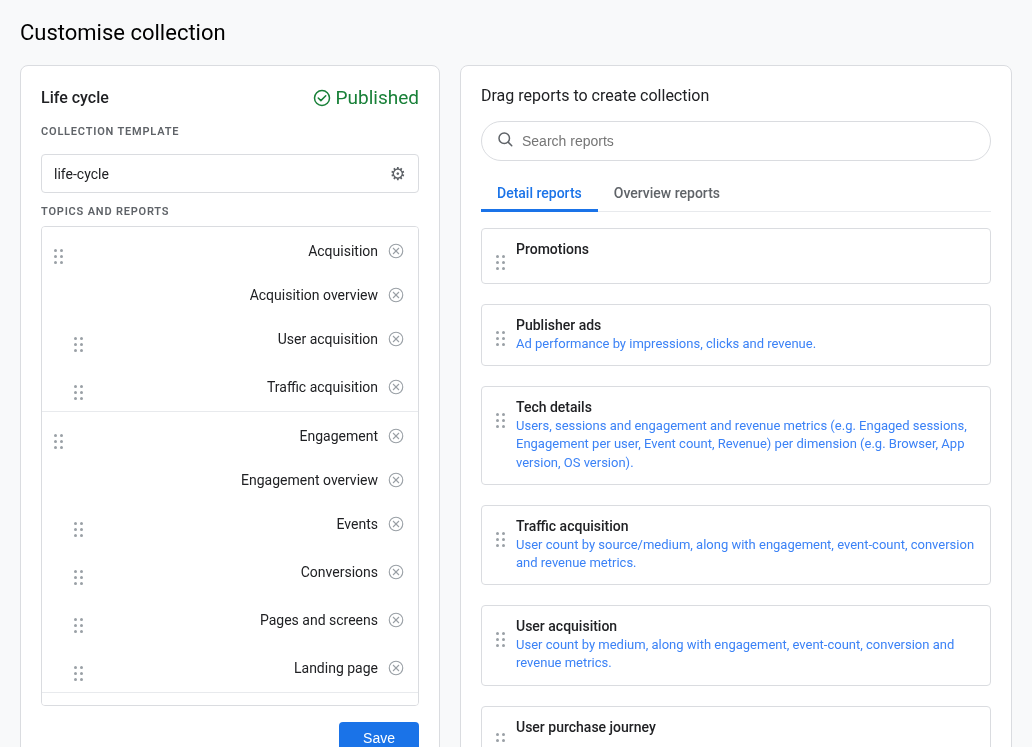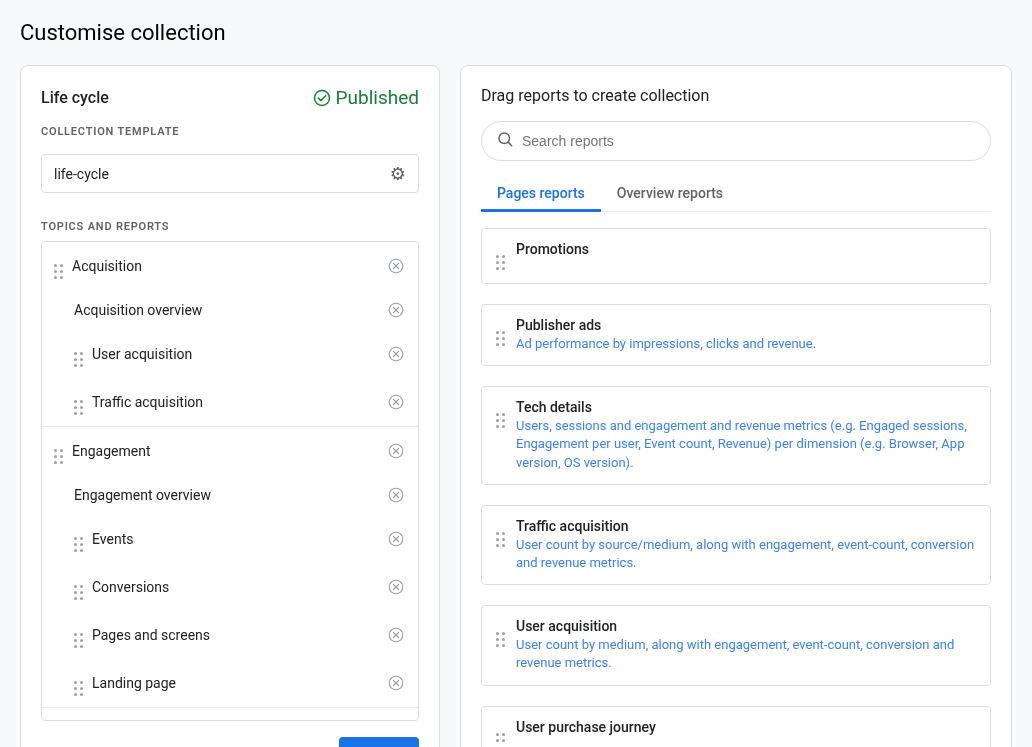--- a/index.html
+++ b/index.html
@@ -60,21 +60,21 @@
       letter-spacing: 0.8px;
       text-transform: uppercase;
       margin-bottom: 16px;
     }
     .template-select {
       display: flex;
       align-items: center;
       border: 1px solid #dadce0;
       border-radius: 4px;
       padding: 8px 12px;
-      margin-bottom: 27px;
+      margin-bottom: 12px;
       justify-content: space-between;
       cursor: pointer;
     }
     .template-select span {
       font-size: 14px;
       color: #202124;
     }
     .topics-label {
       font-size: 11px;
       font-weight: 600;
@@ -85,20 +85,21 @@
     }
     .topics-list {
       border: 1px solid #dadce0;
       border-radius: 4px;
       overflow: hidden;
       max-height: 480px;
       overflow-y: auto;
     }
     .topic-group {
       border-bottom: 1px solid #e8eaed;
+      text-align: right;
     }
     .topic-group:last-child {
       border-bottom: none;
     }
     .topic-row {
       display: flex;
       align-items: center;
       padding: 10px 12px;
       gap: 8px;
       background: #fff;
@@ -503,21 +504,21 @@
       <span class="search-icon">
         <svg width="18" height="18" viewBox="0 0 24 24" fill="none">
             <circle cx="11" cy="11" r="7" stroke="#5f6368" stroke-width="2"></circle>
             <line x1="16.5" y1="16.5" x2="21" y2="21" stroke="#5f6368" stroke-width="2" stroke-linecap="round"></line>
           </svg>
       </span>
       <input class="search-input" type="text" placeholder="Search reports" style="">
     </div>
 
     <div class="tabs">
-      <div class="tab active">Pages reports</div>
+      <div class="tab active">Detail reports</div>
       <div class="tab">Overview reports</div>
     </div>
 
     <div class="reports-list">
 
       <div class="report-card">
         <span class="drag-handle">
           <span class="dots-grid">
               <span></span>
               <span></span>

